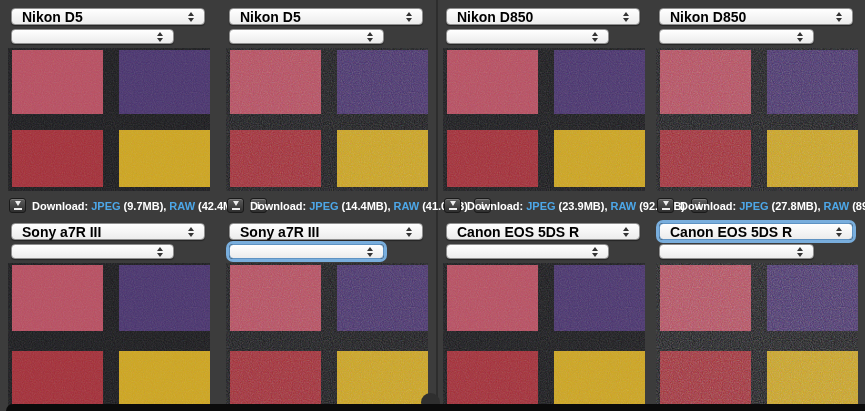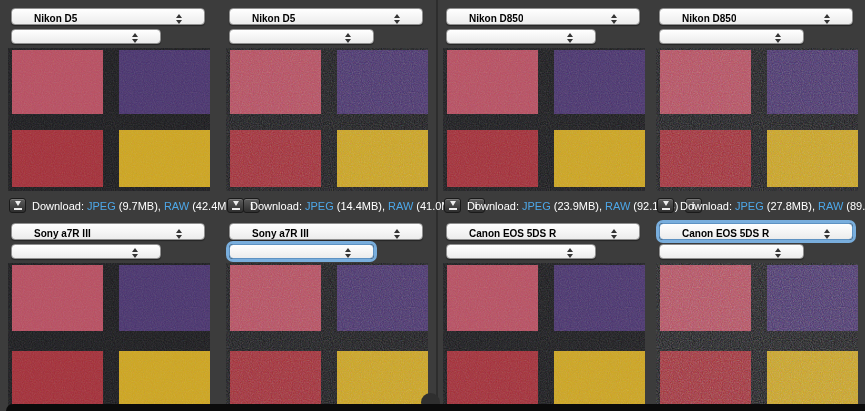--- a/index.html
+++ b/index.html
@@ -3,21 +3,21 @@
 <meta charset="utf-8">
 <style>
   html,body{margin:0;padding:0;background:#2a2a2a;}
   .stage{position:relative;width:865px;height:411px;background:#3c3c3c;overflow:hidden;
          font-family:"Liberation Sans",sans-serif;}
   .divider{position:absolute;left:436px;top:0;width:2px;height:411px;background:#2d2d2d;}
 
   .panel{position:absolute;width:202px;}
 
   .sel{background:linear-gradient(#ffffff,#ececec);border:1px solid #8f8f8f;border-radius:4px;
-       display:flex;align-items:flex-end;padding:0 22px;font-size:10px;font-weight:bold;color:#000;
+       display:flex;align-items:center;padding:0 10px;font-size:14px;font-weight:bold;color:#000;
        box-shadow:0 1px 1px rgba(0,0,0,.4);cursor:default;}
   .sel .sel-t{white-space:nowrap;overflow:hidden;}
   .sel.cam{height:15px;margin:0 5px 0 3px;justify-content:space-between;}
   .iso-row{margin:4px 0 0 3px;height:14px;line-height:0;}
   .sel.iso{height:13px;display:inline-flex;gap:7px;}
   .arr{display:inline-flex;flex-direction:column;gap:2px;flex:0 0 auto;}
   .arr i{display:block;width:0;height:0;}
   .a-up{border-left:3px solid transparent;border-right:3px solid transparent;border-bottom:4px solid #333;}
   .a-dn{border-left:3px solid transparent;border-right:3px solid transparent;border-top:4px solid #333;}
   .sel.focused{box-shadow:0 0 0 3px #79aedd,0 1px 1px rgba(0,0,0,.4);border-color:#5e92c2;}
@@ -36,21 +36,21 @@
 
   .dlbar{display:flex;align-items:center;gap:6px;margin:7px 1px 0 1px;height:15px;}
   .ibtn{width:15px;height:13px;border-radius:3px;background:linear-gradient(#5c5c5c,#2e2e2e);
         border:1px solid #1a1a1a;display:inline-flex;align-items:center;justify-content:center;
         color:#ececec;box-shadow:inset 0 1px 0 rgba(255,255,255,.18);flex:0 0 auto;cursor:pointer;}
   .ibtn.info{margin-left:auto;font-size:10px;font-weight:bold;font-family:"Liberation Serif",serif;}
   .dl-glyph{position:relative;width:8px;height:9px;display:block;}
   .dl-glyph i{position:absolute;display:block;}
   .dl-arrow{left:1px;top:0;width:0;height:0;border-left:3px solid transparent;border-right:3px solid transparent;border-top:5px solid #ececec;}
   .dl-base{left:0;bottom:0;width:8px;height:2px;background:#ececec;}
-  .dltxt{font-size:11px;font-weight:normal;color:#fff;white-space:nowrap;display:flex;gap:3px;align-items:center;}
+  .dltxt{font-size:11px;font-weight:bold;color:#fff;white-space:nowrap;display:flex;gap:3px;align-items:center;}
   .lnk{color:#4da7e8;text-decoration:none;cursor:pointer;}
 
   .knob{position:absolute;left:421px;top:393px;width:19px;height:19px;border-radius:50%;background:#2f2f2f;z-index:5;}
   .bottom-bar{position:absolute;left:6px;top:404px;width:859px;height:7px;background:#0b0b0b;
               border-top-left-radius:7px;z-index:6;}
 </style>
 </head>
 <body>
 
 <svg width="0" height="0" style="position:absolute">

